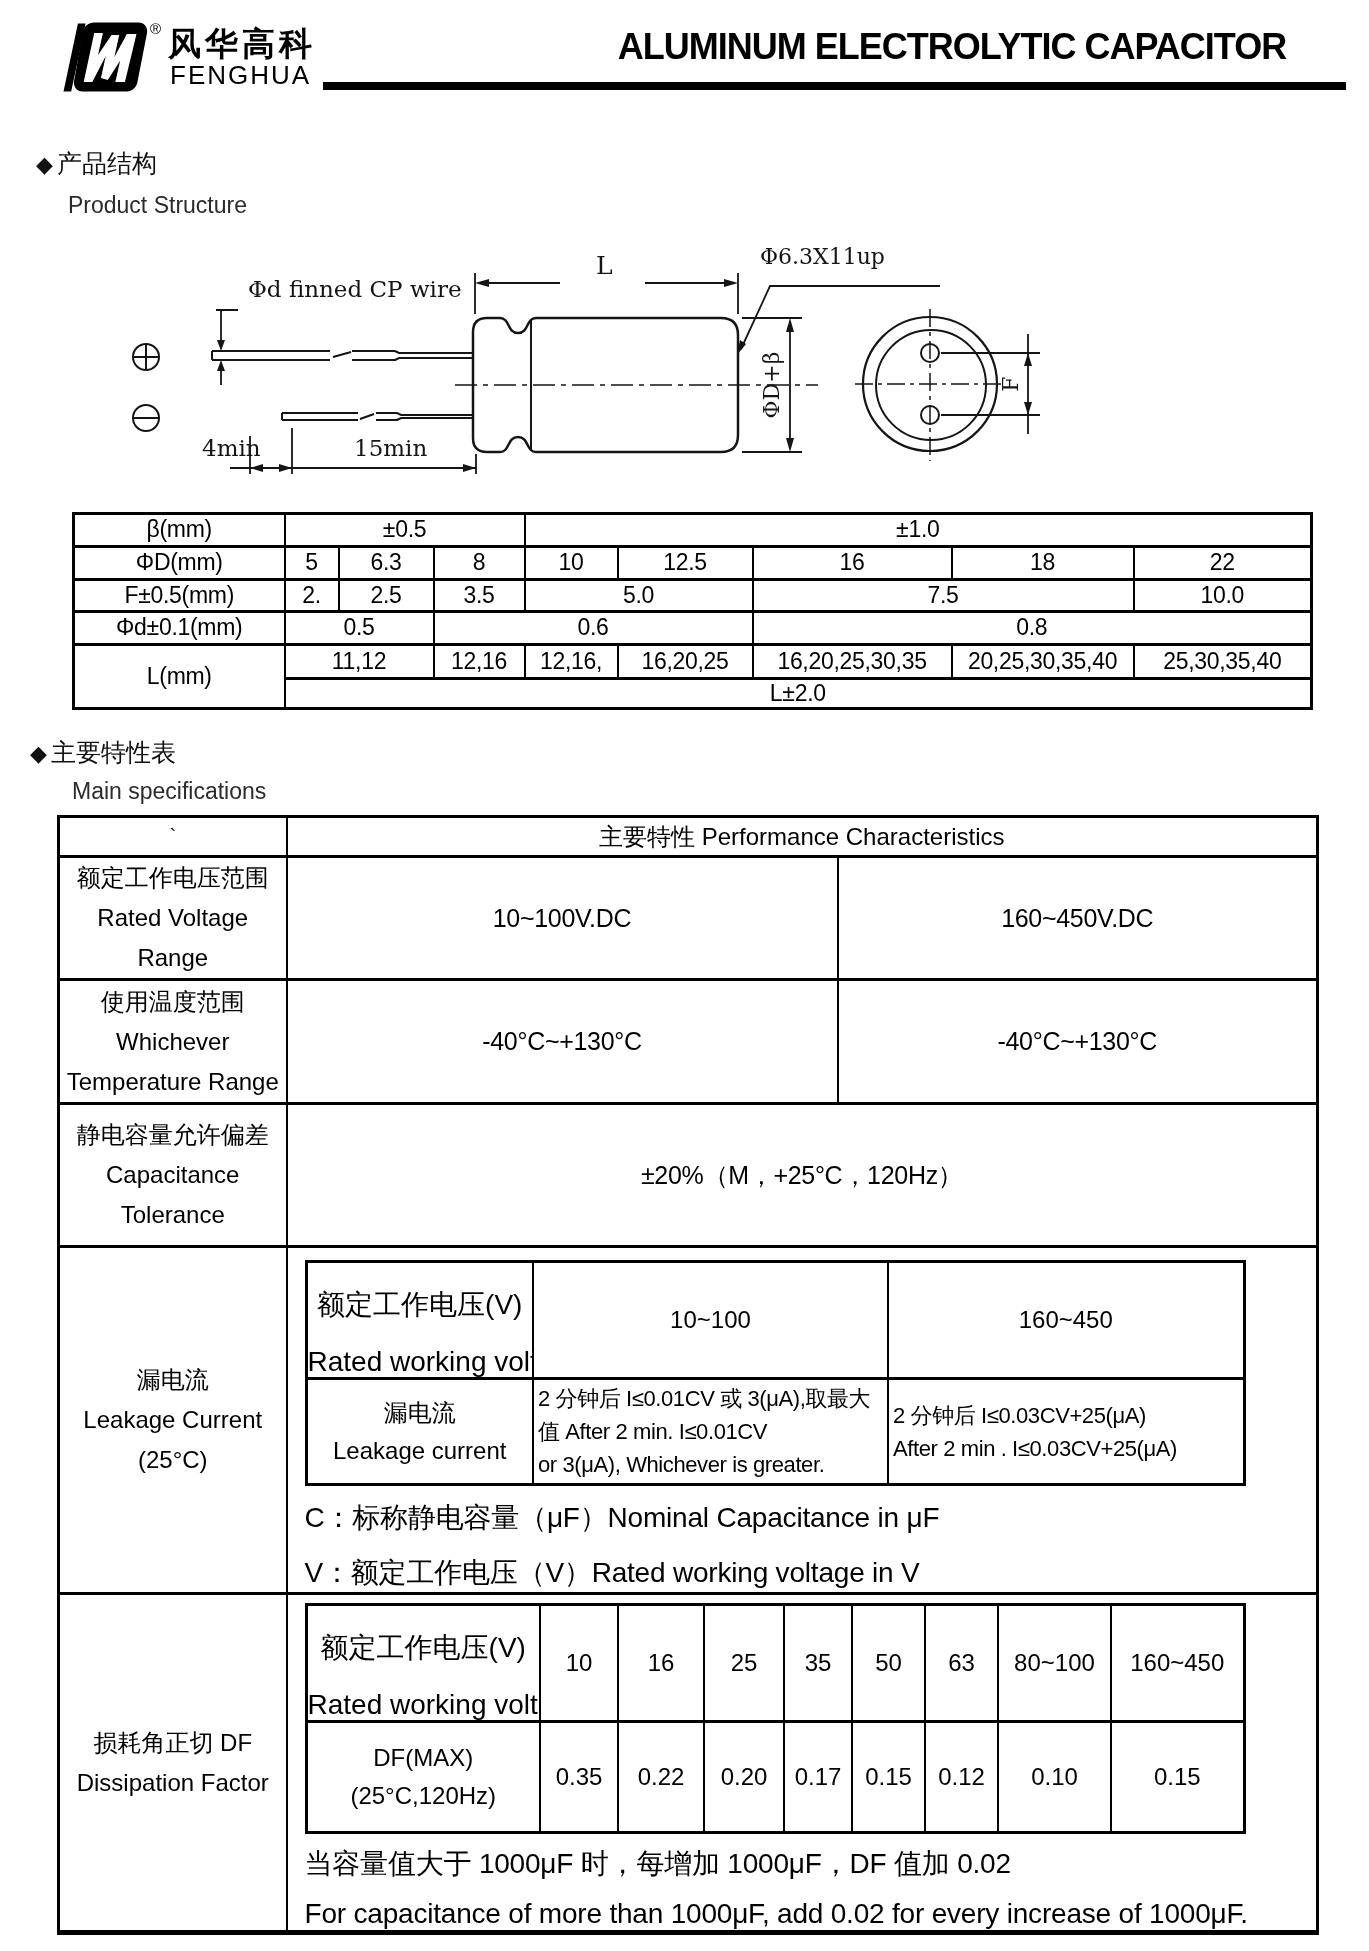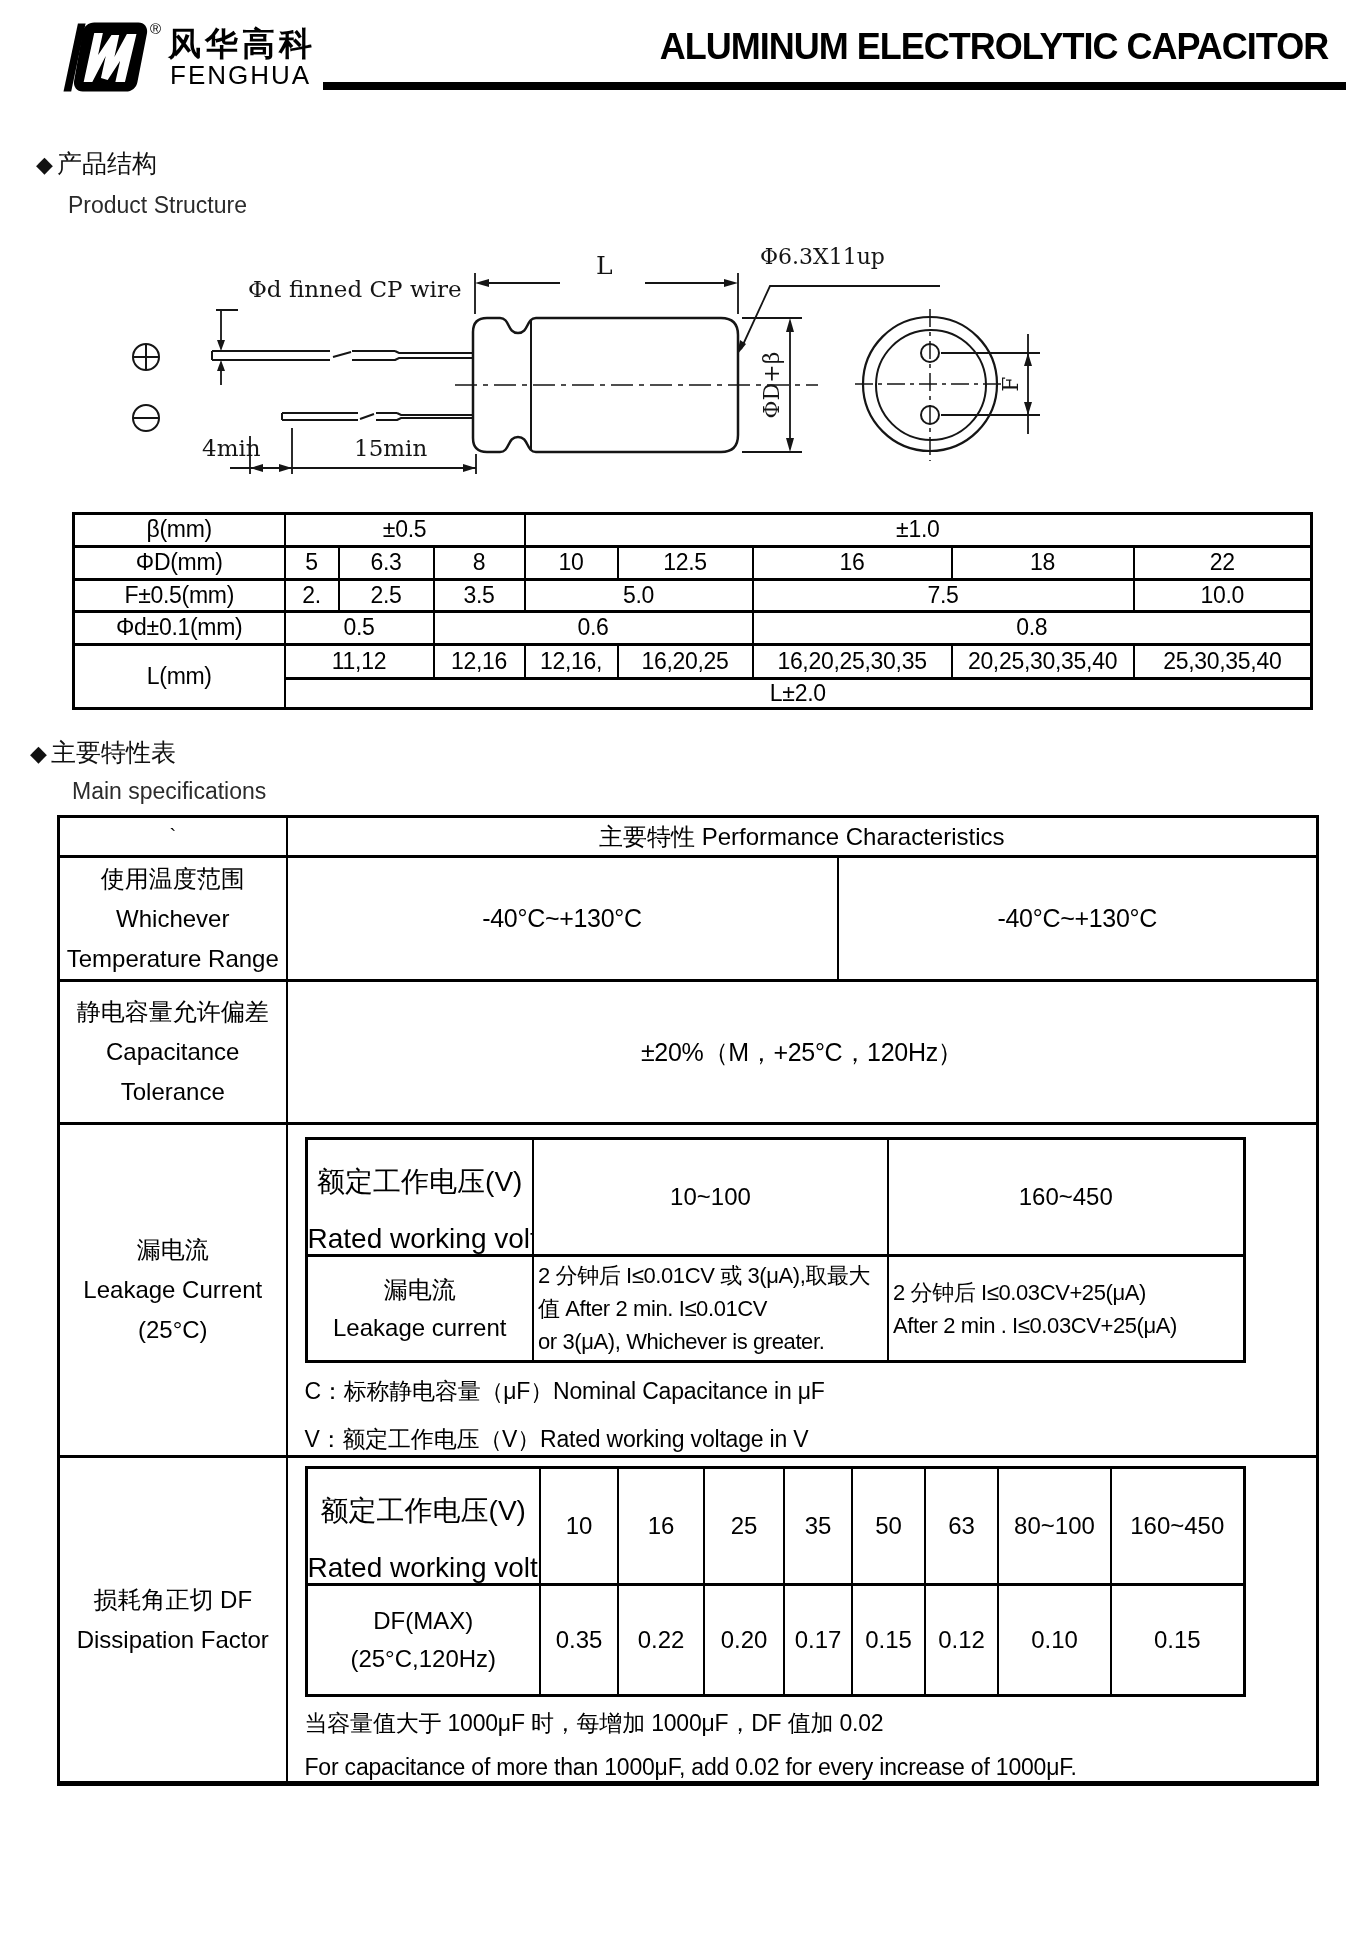--- a/index.html
+++ b/index.html
@@ -37,39 +37,39 @@
   .content-cell { vertical-align:top; text-align:left; }
   .pad-leak { padding:12px 0 0 17px; }
   .pad-df   { padding:8px 0 0 17px; }
 
   .inner { border:3px solid #000; }
   .inner td { font-size:24px; }
   .inner .ilabel span { display:block; line-height:31px; font-size:28px; white-space:nowrap;margin-top:26px; }
   .inner .ilabel2 span { display:block; line-height:38px; font-size:24px; white-space:nowrap; }
   .leak-text { text-align:left; padding:2px 2px 2px 4px; }
   .leak-text span { display:block; line-height:33px; font-size:22px; letter-spacing:-0.4px; white-space:nowrap; }
-  .note { font-size:23px; white-space:nowrap; letter-spacing:-0.2px; }
+  .note { font-size:28px; white-space:nowrap; letter-spacing:-0.2px; }
 
   svg text { font-family:"DejaVu Serif", serif; fill:#151515; }
   .cad { stroke:#151515; fill:none; }
 </style>
 </head>
 <body>
 
 <div>
 
   <svg class="abs" style="left:52px;top:20px" width="96" height="74" viewBox="0 0 100 76">
     <path d="M12,74 L27,3 L35,3 L20,74 Z" fill="#000"></path>
     <path d="M32,74 C26,74 22,69 23,63 L32,12 C33,6 38,2 44,2 L90,2 C96,2 100,7 99,13 L89,64 C88,70 83,74 77,74 Z" fill="#000"></path>
     <path d="M33,64 L44,13 L53,13 L48,36 L62,15 L70,15 L65,38 L78,14 L88,14 L76,64 L66,64 L71,42 L58,62 L51,60 L56,37 L42,64 Z" fill="#fff"></path>
   </svg>
   <div class="abs reg" style="left:150px;top:20px">®</div>
   <div class="abs logo-cn" style="left:168px;top:22px">风华高科</div>
   <div class="abs logo-en" style="left:170px;top:60px">FENGHUA</div>
-  <div class="abs page-title" style="left:624px;top:26px;width:740px">ALUMINUM ELECTROLYTIC CAPACITOR</div>
+  <div class="abs page-title" style="left:582px;top:26px;width:740px">ALUMINUM ELECTROLYTIC CAPACITOR</div>
   <div class="abs header-rule" style="left:323px;top:82px;width:1023px"></div>
 
   <div class="abs sec-cn" style="left:36px;top:147px">
     <span class="bullet">◆</span><span>产品结构</span>
   </div>
   <div class="abs sec-en" style="left:68px;top:192px">Product Structure</div>
 
   <svg class="abs" style="left:0;top:190px" width="1369" height="322" viewBox="0 190 1369 322">
 
     <g class="cad" stroke-width="2">
@@ -210,20 +210,29 @@
         <col style="width:551px">
         <col style="width:480px">
       </colgroup>
 
     <tbody>
         <tr style="height:40px">
       <td class="corner">`</td>
       <td colspan="2" class="hdr">主要特性 Performance Characteristics</td>
     </tr>
 
+    <tr style="height:123px">
+      <td class="rowlabel">
+        <span>额定工作电压范围</span>
+        <span>Rated Voltage</span>
+        <span>Range</span>
+      </td>
+      <td class="val">10~100V.DC</td>
+      <td class="val">160~450V.DC</td>
+    </tr>
 
     <tr style="height:124px">
       <td class="rowlabel">
         <span>使用温度范围</span>
         <span>Whichever</span>
         <span>Temperature Range</span>
       </td>
       <td class="val">-40°C~+130°C</td>
       <td class="val">-40°C~+130°C</td>
     </tr>

